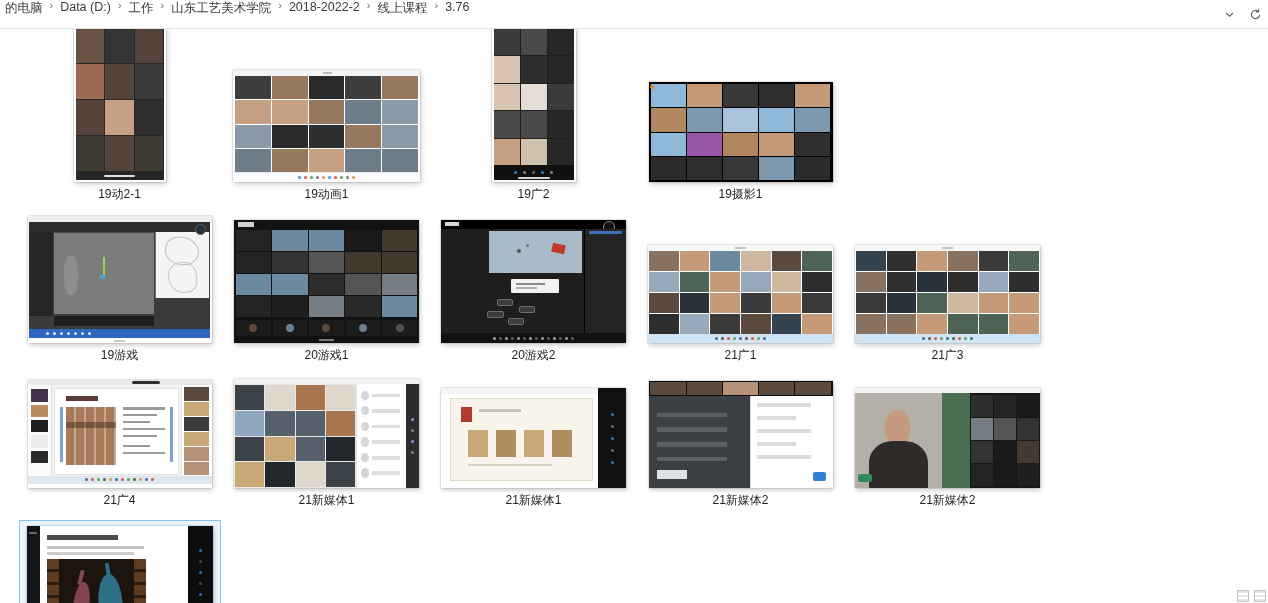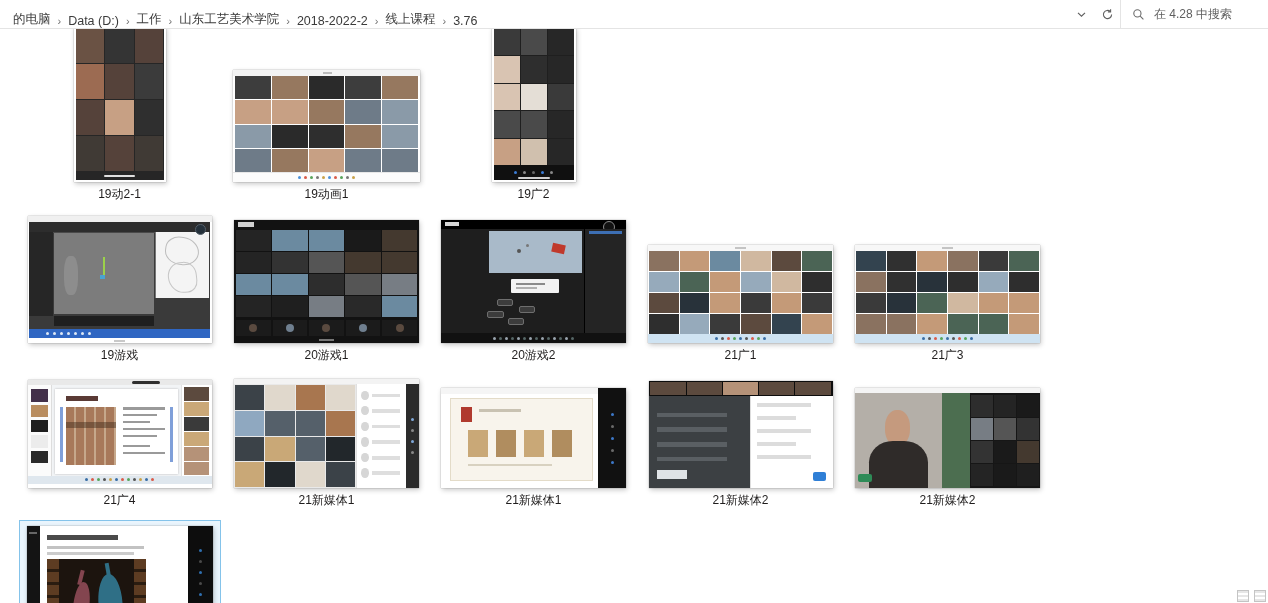--- a/index.html
+++ b/index.html
@@ -3,21 +3,21 @@
 <meta charset="utf-8">
 <style>
   html,body{margin:0;padding:0}
   body{
     width:1268px;height:603px;overflow:hidden;position:relative;
     background:#fff;font-family:"Liberation Sans","DejaVu Sans",sans-serif;
   }
   
   .topbar{position:absolute;top:0;left:0;right:0;height:28px;background:#fff;
     border-bottom:1px solid #e4e4e4;display:flex;align-items:stretch;z-index:5}
-  .crumbs{flex:1;display:flex;align-items:flex-end;padding-left:8px;font-size:12.5px;
+  .crumbs{flex:1;display:flex;align-items:flex-start;padding-left:0;font-size:12.5px;
     color:#3b3b3b;white-space:nowrap;overflow:hidden}
   .crumb{padding:0 5px;cursor:default}
   .crumb-sep{color:#6f6f6f;font-size:11px;padding:0 2px;transform:translateY(-1px)}
   .addr-btns{display:flex;align-items:center;gap:0}
   .abtn{width:26px;height:100%;display:flex;align-items:center;justify-content:center}
   .search{width:136px;border-left:1px solid #e4e4e4;display:flex;align-items:center;
     gap:7px;padding-left:11px}
   .search input{border:none;outline:none;background:transparent;font-size:12px;
     color:#5f5f5f;width:95px;font-family:inherit}
   .search input::placeholder{color:#5f5f5f;opacity:1}
@@ -67,29 +67,20 @@
           <path d="M2 3.8 L5.5 7.2 L9 3.8" stroke="#5f5f5f" stroke-width="1.1" fill="none"></path>
         </svg>
     </div>
     <div class="abtn">
       <svg width="13" height="13" viewBox="0 0 13 13">
           <path d="M10.6 6.5 A4.1 4.1 0 1 1 9.4 3.6" stroke="#5f5f5f" stroke-width="1.1" fill="none"></path>
           <path d="M9.6 1.2 L9.6 3.9 L6.9 3.9" stroke="#5f5f5f" stroke-width="1.1" fill="none"></path>
         </svg>
     </div>
   </div>
-  <div class="search">
-    <span style="display:flex">
-      <svg width="13" height="13" viewBox="0 0 13 13">
-          <circle cx="5.4" cy="5.4" r="3.6" stroke="#6b6b6b" stroke-width="1.1" fill="none"></circle>
-          <path d="M8.2 8.2 L11.4 11.4" stroke="#6b6b6b" stroke-width="1.1"></path>
-        </svg>
-    </span>
-    <input type="text" placeholder="在 4.28 中搜索" style="">
-  </div>
 </div>
 
 <div class="grid">
     <div class="row row1">
       <figure class="cell">
         <div class="pad">
           <div class="thumb" style="width: 88px; height: 152px; background: rgb(38, 38, 38); border: 2px solid rgb(255, 255, 255);">
             <i style="position: absolute; inset: 0px 0px 6%; display: grid; gap: 1px; grid-template-columns: repeat(3, 1fr); grid-template-rows: repeat(4, 1fr);">
               <i style="background: rgb(106, 82, 68);"></i>
               <i style="background: rgb(52, 52, 52);"></i>
@@ -181,20 +172,50 @@
                 <i style="width: 3px; height: 3px; border-radius: 50%; background: rgb(102, 102, 102);"></i>
                 <i style="width: 3px; height: 3px; border-radius: 50%; background: rgb(58, 123, 213);"></i>
                 <i style="width: 3px; height: 3px; border-radius: 50%; background: rgb(136, 136, 136);"></i>
               </i>
             </i>
             <i style="position: absolute; left: 30%; right: 30%; bottom: 1%; height: 2px; background: rgb(207, 207, 207); border-radius: 2px;"></i>
           </div>
           <figcaption class="caption">19广2</figcaption>
         </div>
       </figure>
+      <figure class="cell">
+        <div class="pad">
+          <div class="thumb" style="width: 184px; height: 100px; background: rgb(0, 0, 0);">
+            <i style="position: absolute; inset: 2% 1.2%; display: grid; gap: 1px; grid-template-columns: repeat(5, 1fr); grid-template-rows: repeat(4, 1fr);">
+              <i style="background: rgb(143, 184, 216);"></i>
+              <i style="background: rgb(196, 154, 120);"></i>
+              <i style="background: rgb(56, 56, 56);"></i>
+              <i style="background: rgb(47, 47, 47);"></i>
+              <i style="background: rgb(196, 154, 120);"></i>
+              <i style="background: rgb(176, 135, 95);"></i>
+              <i style="background: rgb(125, 153, 176);"></i>
+              <i style="background: rgb(169, 196, 220);"></i>
+              <i style="background: rgb(143, 184, 216);"></i>
+              <i style="background: rgb(125, 153, 176);"></i>
+              <i style="background: rgb(143, 184, 216);"></i>
+              <i style="background: rgb(154, 86, 168);"></i>
+              <i style="background: rgb(176, 135, 95);"></i>
+              <i style="background: rgb(196, 154, 120);"></i>
+              <i style="background: rgb(47, 47, 47);"></i>
+              <i style="background: rgb(43, 43, 43);"></i>
+              <i style="background: rgb(47, 47, 47);"></i>
+              <i style="background: rgb(56, 56, 56);"></i>
+              <i style="background: rgb(125, 153, 176);"></i>
+              <i style="background: rgb(43, 43, 43);"></i>
+            </i>
+            <i style="position: absolute; left: 1%; top: 3%; width: 4px; height: 4px; background: rgb(217, 139, 43); border-radius: 50%;"></i>
+          </div>
+          <figcaption class="caption">19摄影1</figcaption>
+        </div>
+      </figure>
     </div>
     <div class="row row2">
       <figure class="cell">
         <div class="pad">
           <div class="thumb" style="width: 184px; height: 127px; background: rgb(255, 255, 255);">
             <i style="position: absolute; left: 0px; right: 0px; top: 0px; height: 5%; background: rgb(240, 240, 240);"></i>
             <i style="position: absolute; inset: 5% 1% 11%; background: rgb(58, 58, 58);">
               <i style="position: absolute; left: 0px; right: 0px; top: 0px; height: 9%; background: rgb(45, 45, 45); border-bottom: 1px solid rgb(74, 74, 74);"></i>
               <i style="position: absolute; left: 0px; top: 9%; width: 13%; bottom: 12%; background: rgb(38, 38, 38);"></i>
               <i style="position: absolute; inset: 10% 31% 14% 13.5%; background: rgb(124, 124, 124);">

